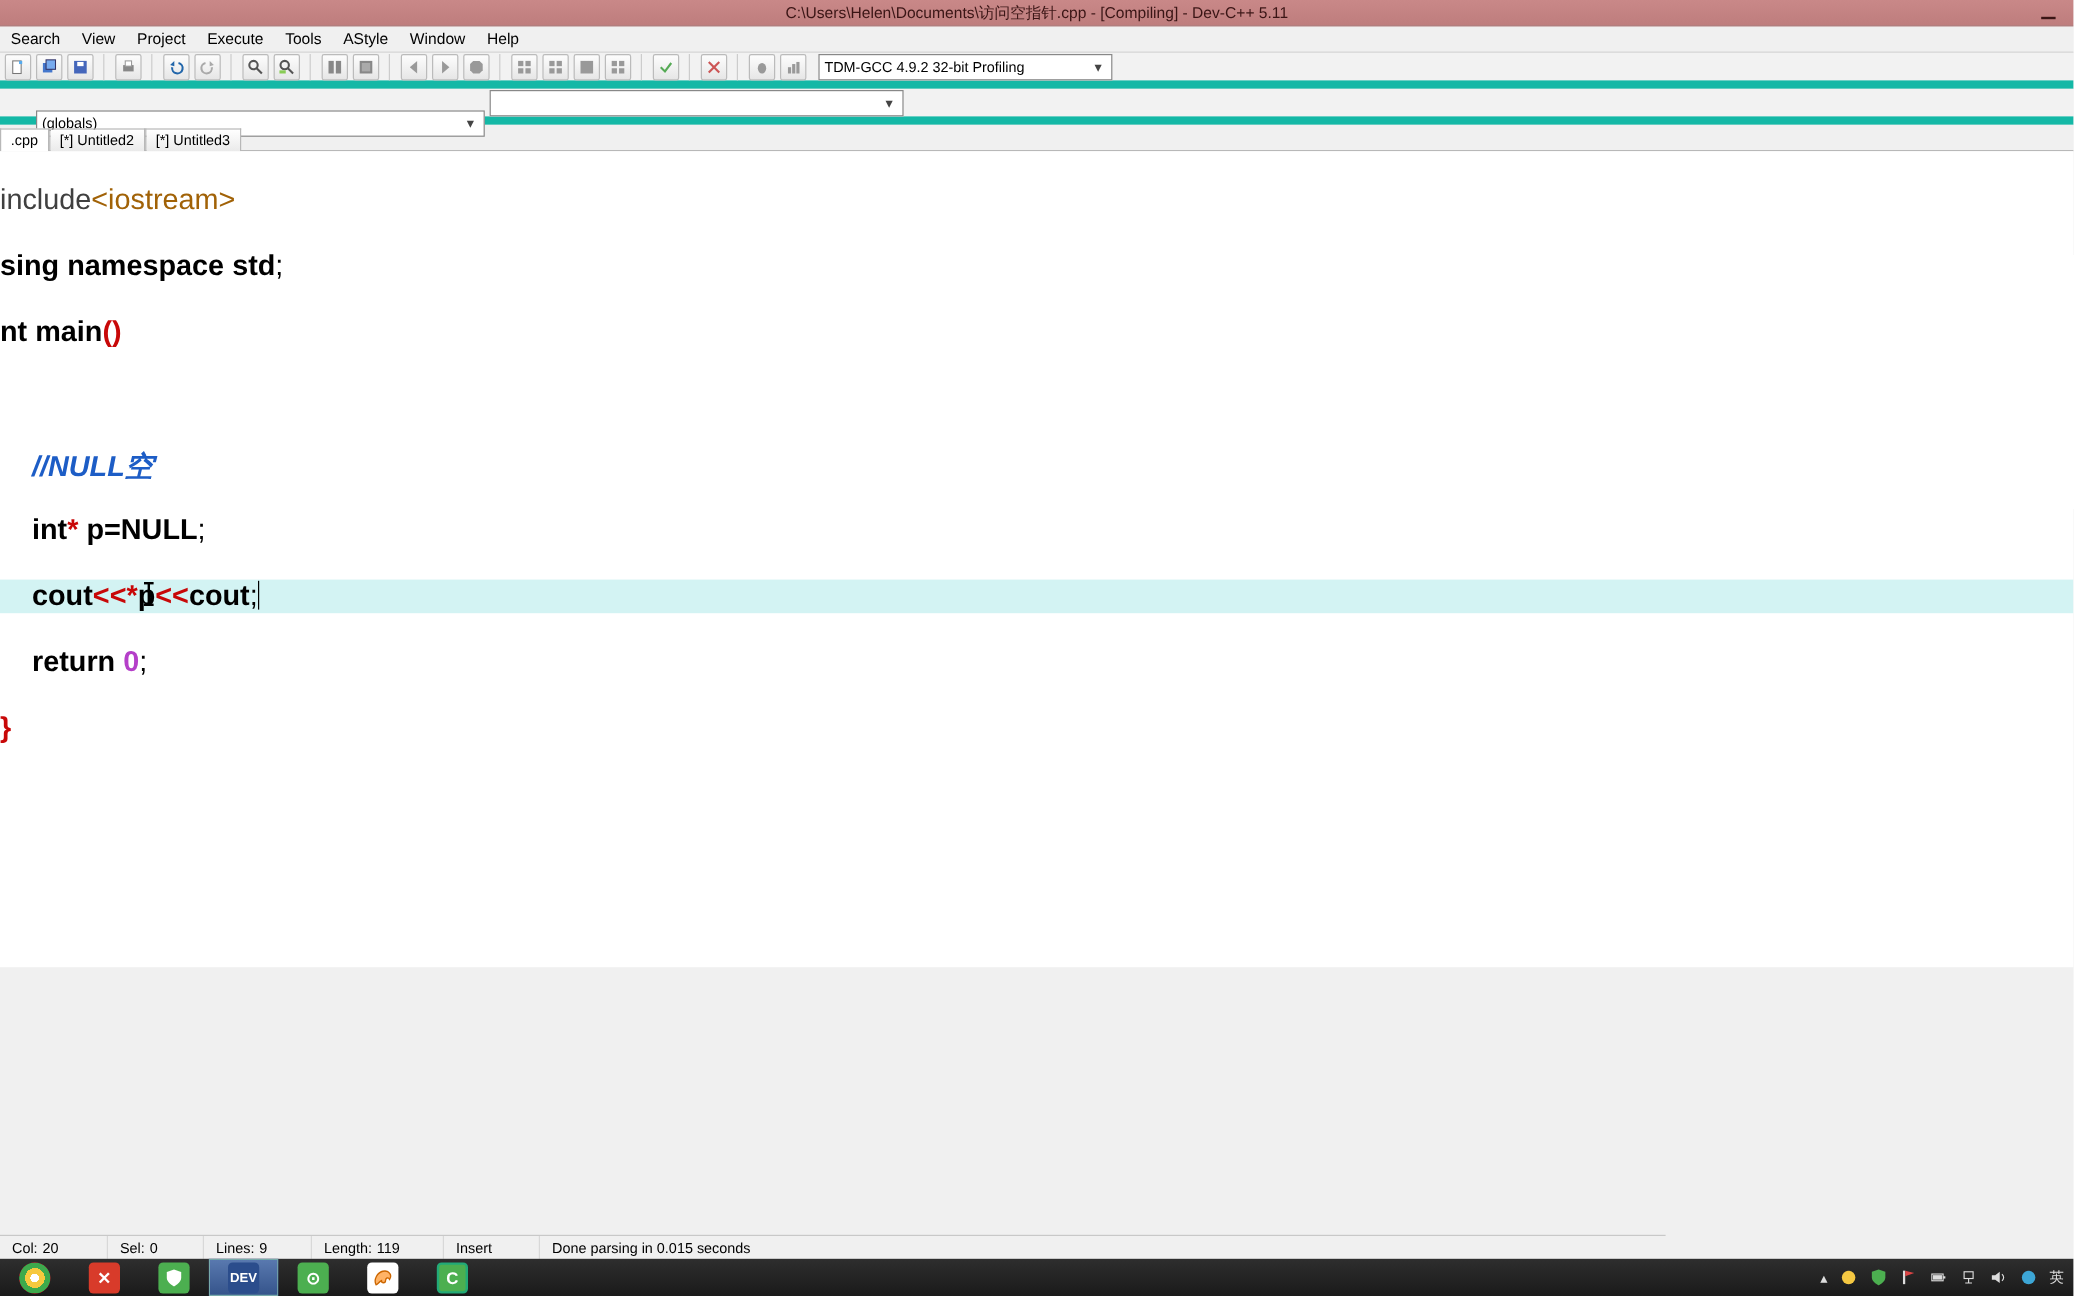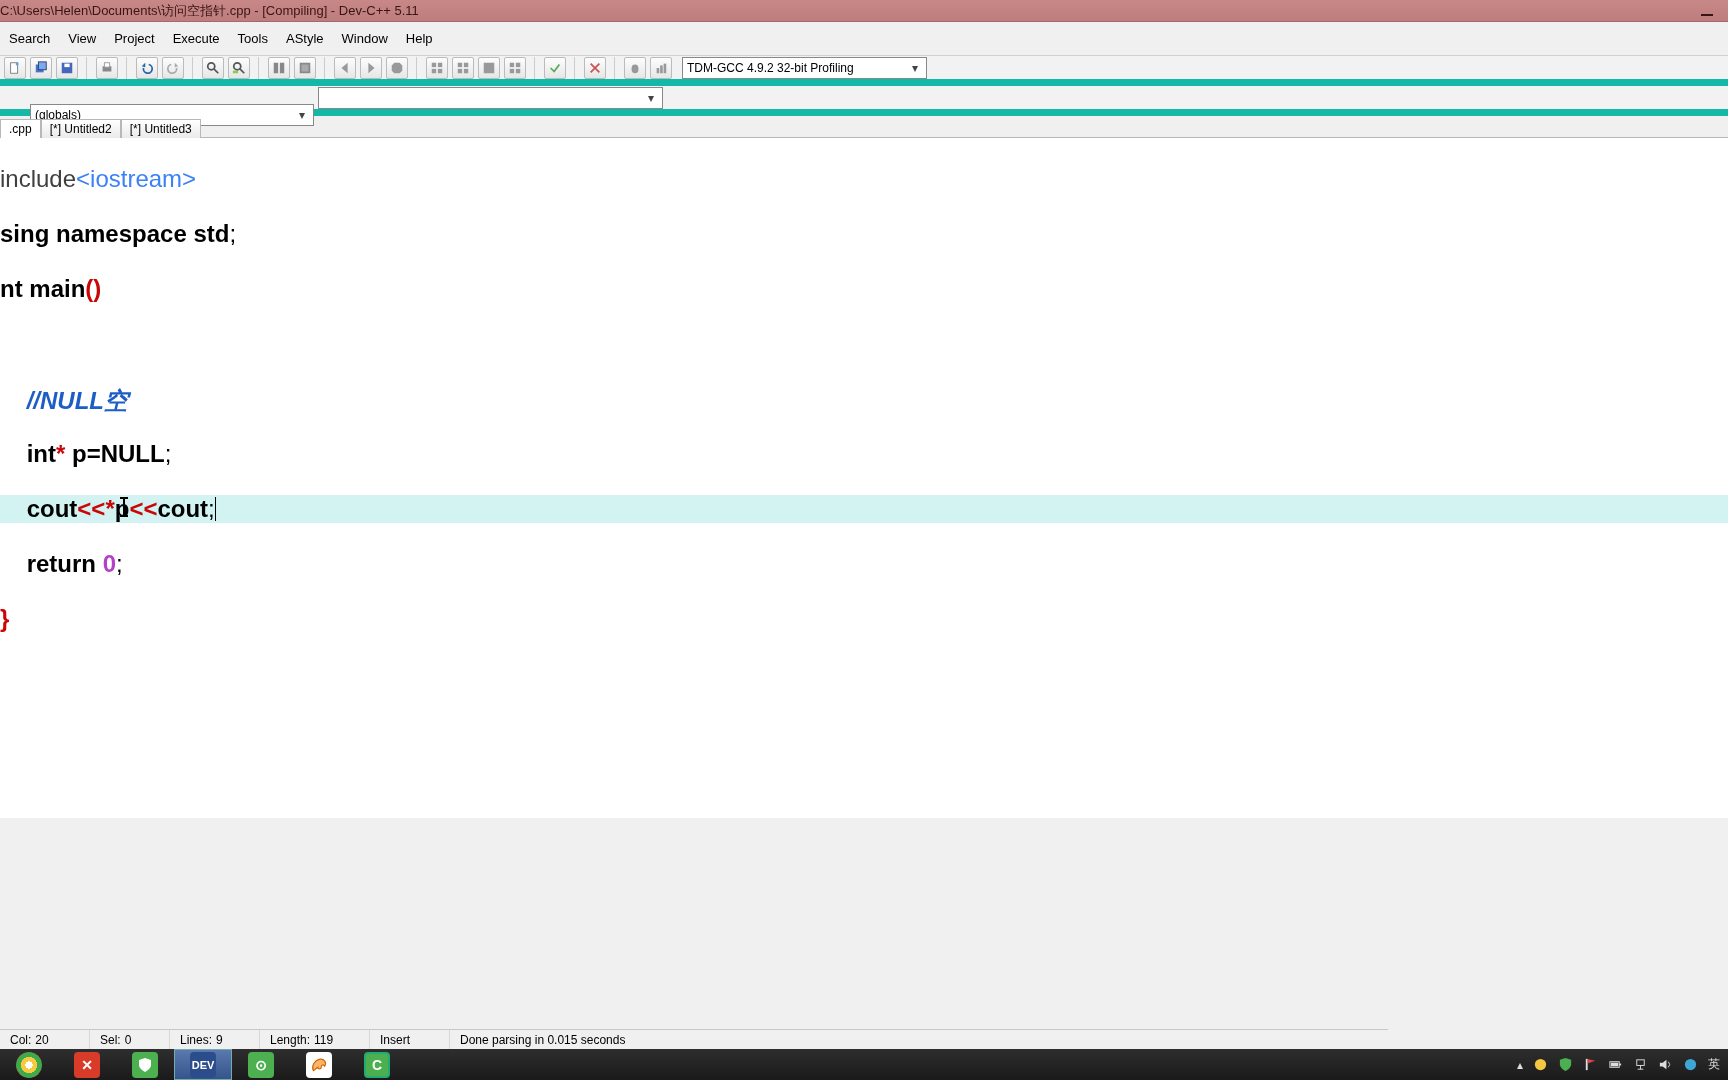--- a/index.html
+++ b/index.html
@@ -2,29 +2,29 @@
 <html><head>
 <meta charset="utf-8">
 <style>
   * { margin: 0; padding: 0; box-sizing: border-box; font-family: "Segoe UI", Tahoma, sans-serif; }
   body { width: 1728px; height: 1080px; background: #f0f0f0; overflow: hidden; position: relative; }
 
   
   .titlebar {
     height: 22px; background: linear-gradient(#c98888,#be7d7d);
     border-bottom: 1px solid #a56868;
-    display: flex; align-items: center; 
+    display: flex; align-items: center; justify-content: center;
     color: #3a1515; font-size: 13px; position: relative;
   }
   .titlebar .min { position: absolute; right: 8px; top: 2px; width: 26px; height: 14px; display:flex; align-items:flex-end; justify-content:center;}
   .titlebar .min::before { content:""; width:12px; height:2px; background:#3a1515; }
 
   
   .menubar {
-    height: 34px; background: #f0f0f0; display: flex; align-items: center;
+    height: 22px; background: #f0f0f0; display: flex; align-items: center;
     font-size: 13px; color:#000; padding-left: 0;
     border-bottom: 1px solid #d0d0d0;
   }
   .menubar span { padding: 3px 9px; cursor: default; }
 
   
   .toolbar-row {
     height: 30px; background: #f2f2f2; display: flex; align-items: center;
     border-bottom: 7px solid #14b8a6; padding: 2px 4px; gap: 4px;
   }
@@ -32,21 +32,21 @@
     width: 22px; height: 22px; border: 1px solid #bbb; background: linear-gradient(#fdfdfd,#e6e6e6);
     display: inline-flex; align-items:center; justify-content:center; font-size: 12px; color:#555;
     border-radius: 2px;
   }
   .tb-sep { width: 2px; height: 22px; border-left:1px solid #ccc; margin: 0 4px; }
   .combo {
     height: 22px; border: 1px solid #888; background:#fff; font-size:12px;
     font-family: "Courier New", monospace; padding: 0 4px; display:flex; align-items:center; justify-content:space-between;
   }
   .combo .arrow { width:14px; text-align:center; color:#444; }
-  .combo.wide { width: 284px; margin-top: 34px; }
+  .combo.wide { width: 374px; margin-top: 34px; }
   .combo.mid { width: 345px; }
   .combo.compiler { width: 245px; margin-left: 6px;}
 
   
   .tabrow {
     height: 22px; background:#f0f0f0; display:flex; align-items:flex-end;
     border-bottom: 1px solid #b8b8b8; padding-left: 0; font-size: 12px;
   }
   .tab {
     border: 1px solid #b8b8b8; border-bottom: none; padding: 2px 8px;
@@ -57,21 +57,21 @@
   
   .editor {
     background:#fff; position:relative; height: 680px;
     font-family: Consolas, "Courier New", monospace; font-size: 24px;
     white-space: pre; overflow:hidden;
   }
   .line { height: 28px; padding-left: 0; }
   .line.highlight { background:#d3f3f3; }
   .kw { font-weight: bold; }
   .dir { color:#404040; font-weight:normal; }
-  .ang { color:#3b82f6; }
+  .ang { color:#a16207; }
   .paren { color:#c80808; font-weight:bold;}
   .num { color:#b53fc9; font-weight:bold;}
   .op { color:#c80808; font-weight:bold;}
   .comment { color:#1d5dc6; font-style: italic; font-weight:bold;margin-top:16px;}
   .star { color:#c80808; font-weight:bold;}
   .brace { color:#c80808; font-weight:bold;}
   .caret { display:inline-block; width:1px; height:24px; background:#000; vertical-align:middle; position:relative; top:-2px;}
   .ibeam { position:absolute; left:123px; top:360px; width:2px; height:18px; background:#000;}
   .ibeam::before,.ibeam::after{content:"";position:absolute;left:-3px;width:8px;height:2px;background:#000;}
   .ibeam::before{top:-1px;} .ibeam::after{bottom:-1px;}

